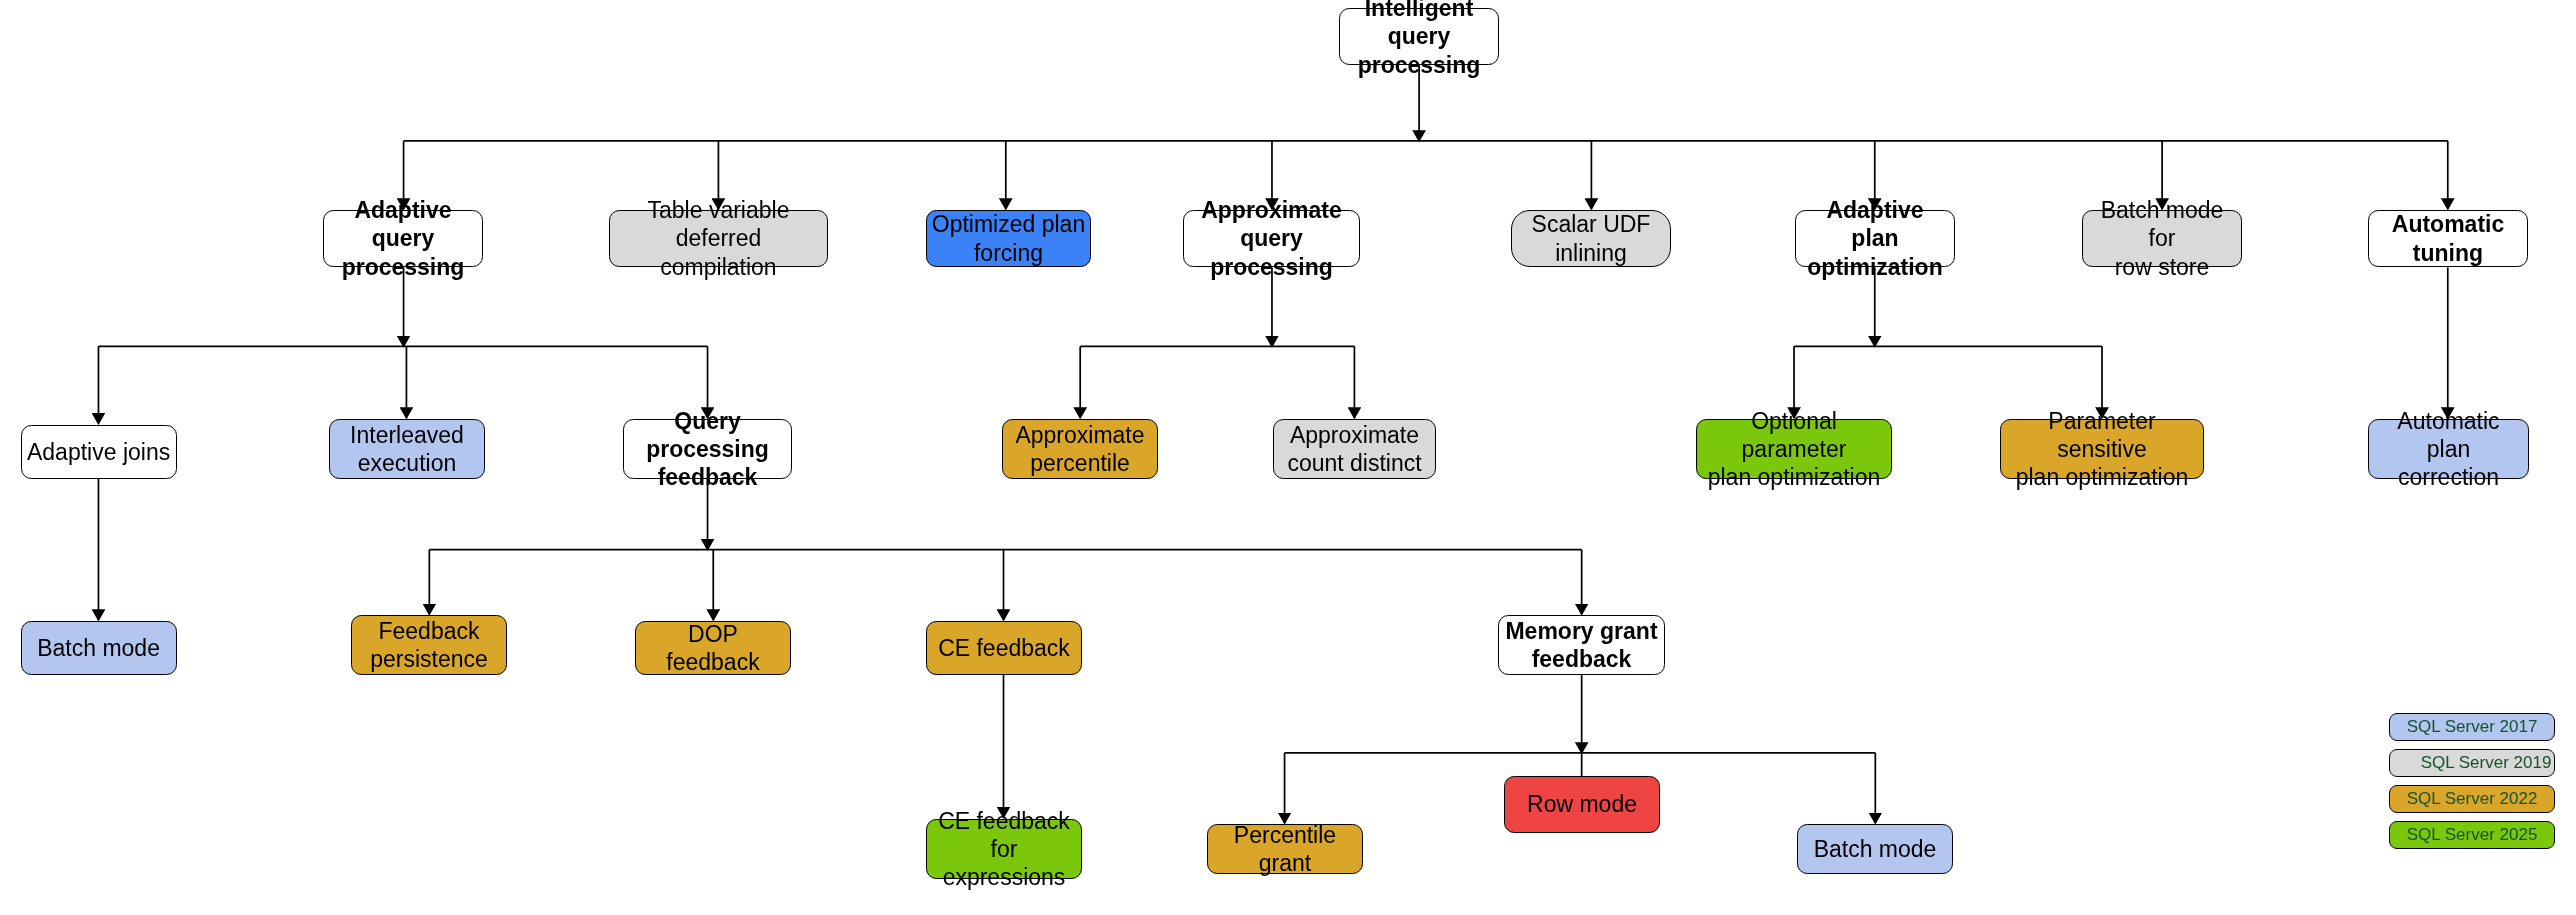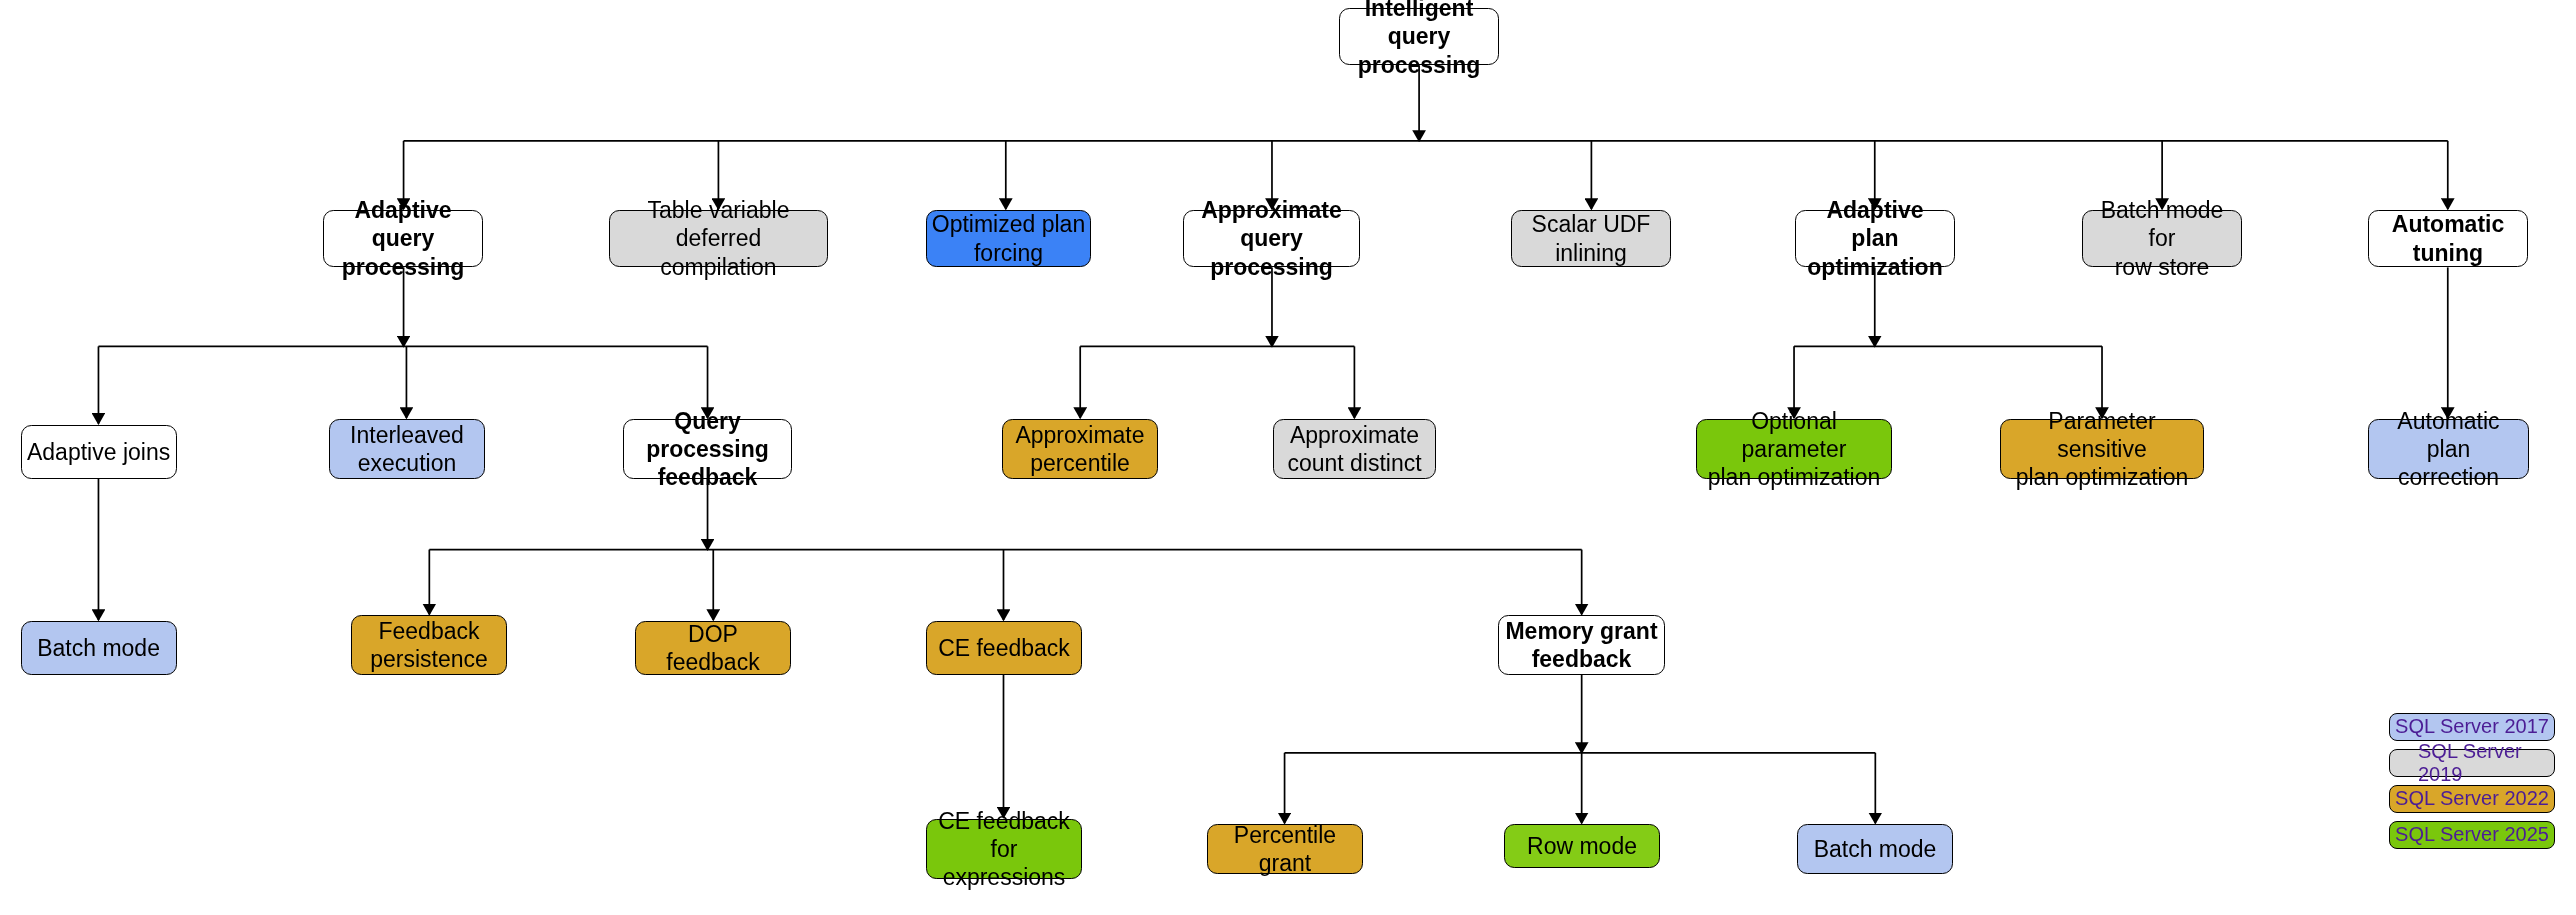--- a/index.html
+++ b/index.html
@@ -24,22 +24,22 @@
   }
   .node.bold{font-weight:bold;}
   .legend-item{
     position:absolute;
     box-sizing:border-box;
     border:1.7px solid #000000;
     border-radius:8px;
     display:flex;
     align-items:center;
     justify-content:center;
-    font-size:20px;
-    color:#4c1d95;
+    font-size:17px;
+    color:#14532d;
   }
 </style>
 </head>
 <body>
 
 <div id="stage">
   <svg id="edges" viewBox="0 0 4500 1600" xmlns="http://www.w3.org/2000/svg">
     <defs>
       <marker id="arrowhead" markerWidth="7" markerHeight="8" refX="6.2" refY="4" orient="auto" markerUnits="strokeWidth">
         <path d="M0,0 L7,4 L0,8 z" fill="#000000"></path>
@@ -89,21 +89,21 @@
       <div class="node bold" style="left: 1339px; top: 8px; width: 160px; height: 57px; background: rgb(255, 255, 255);">Intelligent query
 processing</div>
       <div class="node bold" style="left: 323px; top: 210px; width: 160px; height: 57px; background: rgb(255, 255, 255);">Adaptive query
 processing</div>
       <div class="node" style="left: 609px; top: 210px; width: 219px; height: 57px; background: rgb(217, 217, 217);">Table variable
 deferred compilation</div>
       <div class="node" style="left: 926px; top: 210px; width: 165px; height: 57px; background: #3b82f6;">Optimized plan
 forcing</div>
       <div class="node bold" style="left: 1183px; top: 210px; width: 177px; height: 57px; background: rgb(255, 255, 255);">Approximate
 query processing</div>
-      <div class="node" style="left: 1511px; top: 210px; width: 160px; height: 57px; background: rgb(217, 217, 217);">Scalar UDF
+      <div class="node" style="left: 1511px; top: 210px; width: 160px; height: 57px; background: rgb(217, 217, 217); border-radius: 19px;">Scalar UDF
 inlining</div>
       <div class="node bold" style="left: 1795px; top: 210px; width: 160px; height: 57px; background: rgb(255, 255, 255);">Adaptive plan
 optimization</div>
       <div class="node" style="left: 2082px; top: 210px; width: 160px; height: 57px; background: rgb(217, 217, 217);">Batch mode for
 row store</div>
       <div class="node bold" style="left: 2368px; top: 210px; width: 160px; height: 57px; background: rgb(255, 255, 255);">Automatic
 tuning</div>
       <div class="node" style="left: 20.6px; top: 425px; width: 156px; height: 54px; background: rgb(255, 255, 255);">Adaptive joins</div>
       <div class="node" style="left: 329px; top: 419px; width: 156px; height: 60px; background: rgb(179, 198, 240);">Interleaved
 execution</div>
@@ -122,21 +122,21 @@
       <div class="node" style="left: 20.6px; top: 621px; width: 156px; height: 54px; background: rgb(179, 198, 240);">Batch mode</div>
       <div class="node" style="left: 351px; top: 615px; width: 156px; height: 60px; background: rgb(217, 166, 41);">Feedback
 persistence</div>
       <div class="node" style="left: 635px; top: 621px; width: 156px; height: 54px; background: rgb(217, 166, 41);">DOP feedback</div>
       <div class="node" style="left: 926px; top: 621px; width: 156px; height: 54px; background: rgb(217, 166, 41);">CE feedback</div>
       <div class="node bold" style="left: 1498px; top: 615px; width: 167px; height: 60px; background: rgb(255, 255, 255);">Memory grant
 feedback</div>
       <div class="node" style="left: 926px; top: 819px; width: 156px; height: 60px; background: rgb(122, 199, 12);">CE feedback for
 expressions</div>
       <div class="node" style="left: 1207px; top: 824px; width: 156px; height: 50px; background: rgb(217, 166, 41);">Percentile grant</div>
-      <div class="node" style="left: 1504px; top: 824px; width: 156px; height: 44px; background: #84cc16;">Row mode</div>
+      <div class="node" style="left: 1504px; top: 776px; width: 156px; height: 57px; background: #ef4444;">Row mode</div>
       <div class="node" style="left: 1797px; top: 824px; width: 156px; height: 50px; background: rgb(179, 198, 240);">Batch mode</div>
     </div>
   <div id="legend-layer">
       <div class="legend-item" style="left: 2389px; top: 713px; width: 166px; height: 27.5px; background: rgb(179, 198, 240);">SQL Server 2017</div>
       <div class="legend-item" style="left: 2389px; top: 749px; width: 166px; height: 27.5px; background: rgb(217, 217, 217); padding-left: 28px;">SQL Server 2019</div>
       <div class="legend-item" style="left: 2389px; top: 785px; width: 166px; height: 27.5px; background: rgb(217, 166, 41);">SQL Server 2022</div>
       <div class="legend-item" style="left: 2389px; top: 821px; width: 166px; height: 27.5px; background: rgb(122, 199, 12);">SQL Server 2025</div>
     </div>
 </div>
 

